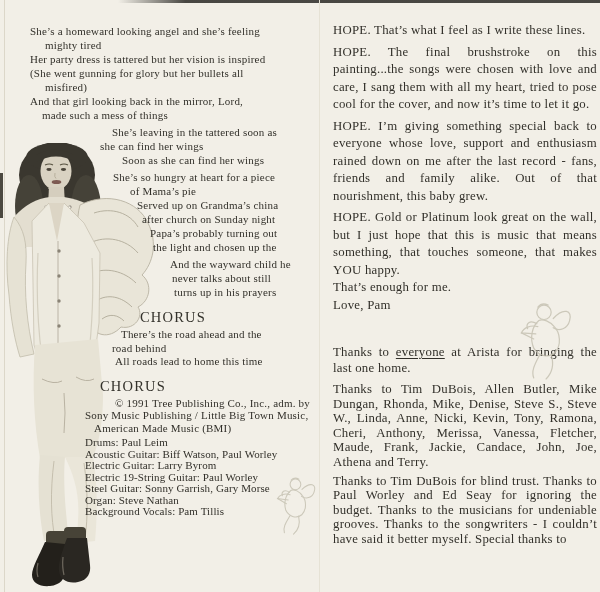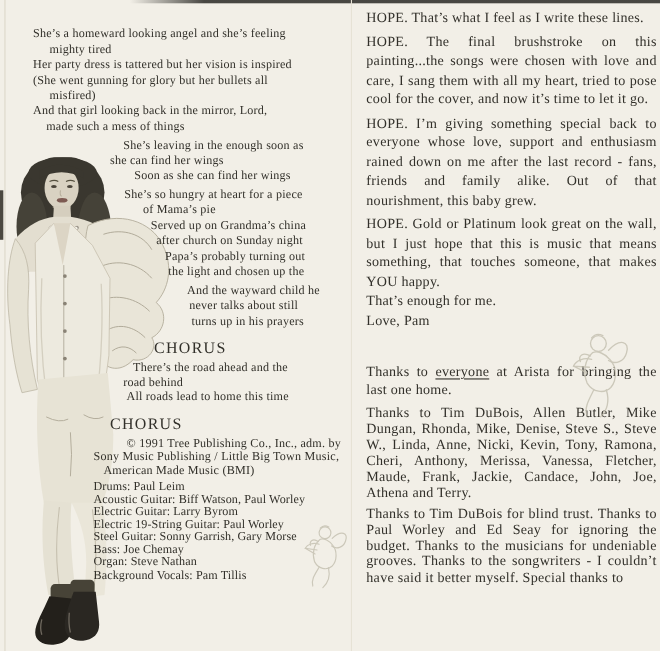--- a/index.html
+++ b/index.html
@@ -26,21 +26,21 @@
   .gap{margin-top:3px;}
   .chorus{font-size:14.5px;letter-spacing:1.2px;line-height:18px;}
   .chorus1{margin-top:9px;padding-left:110px;}
   .road{line-height:13.5px;margin-top:2px;}
   .chorus2{margin-top:8px;padding-left:70px;}
   .pub{font-size:11px;line-height:12.6px;margin-top:2px;}
   .credits{font-size:11px;line-height:11.5px;margin-top:3px;letter-spacing:.1px;}
   .credits .ln{padding-left:55px;white-space:nowrap;}
 
   
-  .letter{position:absolute;left:333px;top:8px;width:264px;font-size:12.8px;
+  .letter{position:absolute;left:333px;top:22px;width:264px;font-size:12.8px;
     letter-spacing:.25px;}
   .letter p{margin:0;text-align:justify;line-height:17.5px;}
   .letter p.m4{margin-top:4px;}
   .closing-line{line-height:17.5px;}
   .thanks-arista{margin-top:31px !important;line-height:15.5px !important;}
   .thanks-names{margin-top:6px !important;line-height:14.6px !important;}
   .thanks-final{margin-top:4px !important;line-height:14.6px !important;}
   .u{text-decoration:underline;text-underline-offset:2px;}
 
   
@@ -146,21 +146,21 @@
   </div>
 
   <div class="lyrics">
     <div class="ln">She’s a homeward looking angel and she’s feeling</div>
     <div class="ln" style="padding-left:15px">mighty tired</div>
     <div class="ln">Her party dress is tattered but her vision is inspired</div>
     <div class="ln">(She went gunning for glory but her bullets all</div>
     <div class="ln" style="padding-left:15px">misfired)</div>
     <div class="ln">And that girl looking back in the mirror, Lord,</div>
     <div class="ln" style="padding-left:12px">made such a mess of things</div>
-    <div class="ln gap" style="padding-left:82px">She’s leaving in the enough soon as</div>
+    <div class="ln gap" style="padding-left:82px">She’s leaving in the tattered soon as</div>
     <div class="ln" style="padding-left:70px">she can find her wings</div>
     <div class="ln" style="padding-left:92px">Soon as she can find her wings</div>
     <div class="ln gap" style="padding-left:83px">She’s so hungry at heart for a piece</div>
     <div class="ln" style="padding-left:100px">of Mama’s pie</div>
     <div class="ln" style="padding-left:107px">Served up on Grandma’s china</div>
     <div class="ln" style="padding-left:112px">after church on Sunday night</div>
     <div class="ln" style="padding-left:120px">Papa’s probably turning out</div>
     <div class="ln" style="padding-left:123px">the light and chosen up the</div>
     <div class="ln gap" style="padding-left:140px">And the wayward child he</div>
     <div class="ln" style="padding-left:142px">never talks about still</div>
@@ -179,21 +179,20 @@
       <div class="ln" style="padding-left:55px">Sony Music Publishing / Little Big Town Music,</div>
       <div class="ln" style="padding-left:64px">American Made Music (BMI)</div>
     </div>
 
     <div class="credits">
       <div class="ln">Drums: Paul Leim</div>
       <div class="ln">Acoustic Guitar: Biff Watson, Paul Worley</div>
       <div class="ln">Electric Guitar: Larry Byrom</div>
       <div class="ln">Electric 19-String Guitar: Paul Worley</div>
       <div class="ln">Steel Guitar: Sonny Garrish, Gary Morse</div>
-      <div class="ln">Bass: Joe Chemay</div>
       <div class="ln">Organ: Steve Nathan</div>
       <div class="ln">Background Vocals: Pam Tillis</div>
     </div>
   </div>
 
   <div class="letter">
     <p>HOPE. That’s what I feel as I write these lines.</p>
     <p class="m4">HOPE. The final brushstroke on this painting...the songs were chosen with love and care, I sang them with all my heart, tried to pose cool for the cover, and now it’s time to let it go.</p>
     <p class="m4">HOPE. I’m giving something special back to everyone whose love, support and enthusiasm rained down on me after the last record - fans, friends and family alike. Out of that nourishment, this baby grew.</p>
     <p class="m4">HOPE. Gold or Platinum look great on the wall, but I just hope that this is music that means something, that touches someone, that makes YOU happy.</p>

